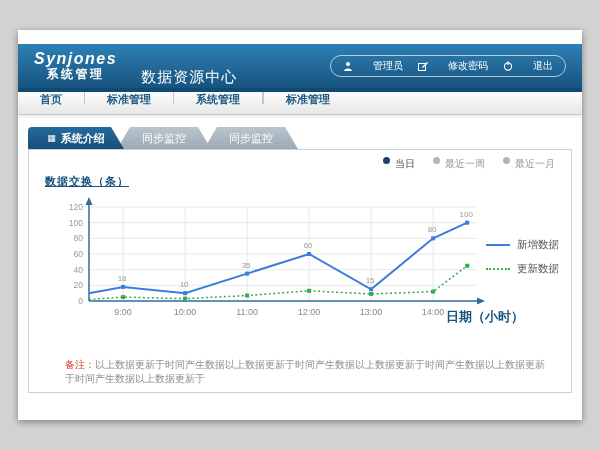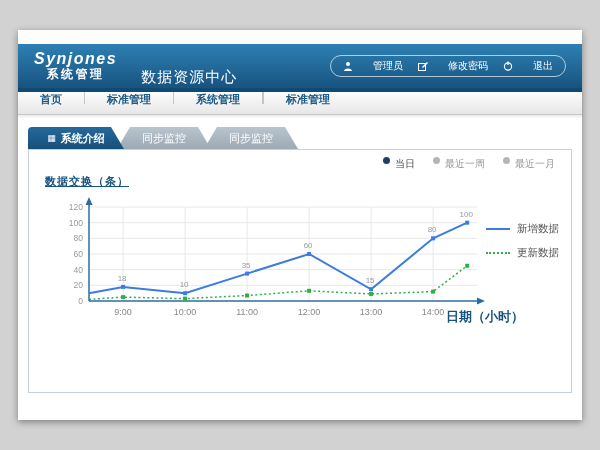--- a/index.html
+++ b/index.html
@@ -76,21 +76,21 @@
   .radio-opt.selected { color:#444; }
   .y-axis-title {
     position:absolute; left:16px; top:24px; font-size:11px;
     font-weight:bold; color:#17537f; letter-spacing:1px;text-decoration:underline;
   }
   .chart-svg { position:absolute; left:8px; top:44px; }
   .x-axis-title {
     position:absolute; left:417px; top:158px; font-size:13px;
     font-weight:bold; color:#17537f;
   }
-  .legend { position:absolute; right:12px; top:72px; display:flex; flex-direction:column; gap:10px; }
+  .legend { position:absolute; right:12px; top:88px; display:flex; flex-direction:column; gap:10px; }
   .legend-row { display:flex; align-items:center; gap:7px; font-size:10.5px; color:#555; }
   .legend-line-solid { width:24px; height:0; border-top:2px solid #3b7ce0; }
   .legend-line-dotted { width:24px; height:0; border-top:2px dotted #2fae4a; }
   .note {
     position:absolute; left:36px; right:18px; top:208px;
     font-size:10px; color:#8f8f8f; line-height:1.4;
   }
   .note-prefix { color:#da3b30; }
 </style>
 </head>
@@ -241,15 +241,18 @@
         <div class="legend-row">
           <span class="legend-line-solid"></span>
           <span>新增数据</span>
         </div>
         <div class="legend-row">
           <span class="legend-line-dotted"></span>
           <span>更新数据</span>
         </div>
       </div>
 
+      <div class="note">
+        <span class="note-prefix">备注：</span><span>以上数据更新于时间产生数据以上数据更新于时间产生数据以上数据更新于时间产生数据以上数据更新于时间产生数据以上数据更新于</span>
+      </div>
     </div>
   </div>
 </div>
 
 </body></html>

